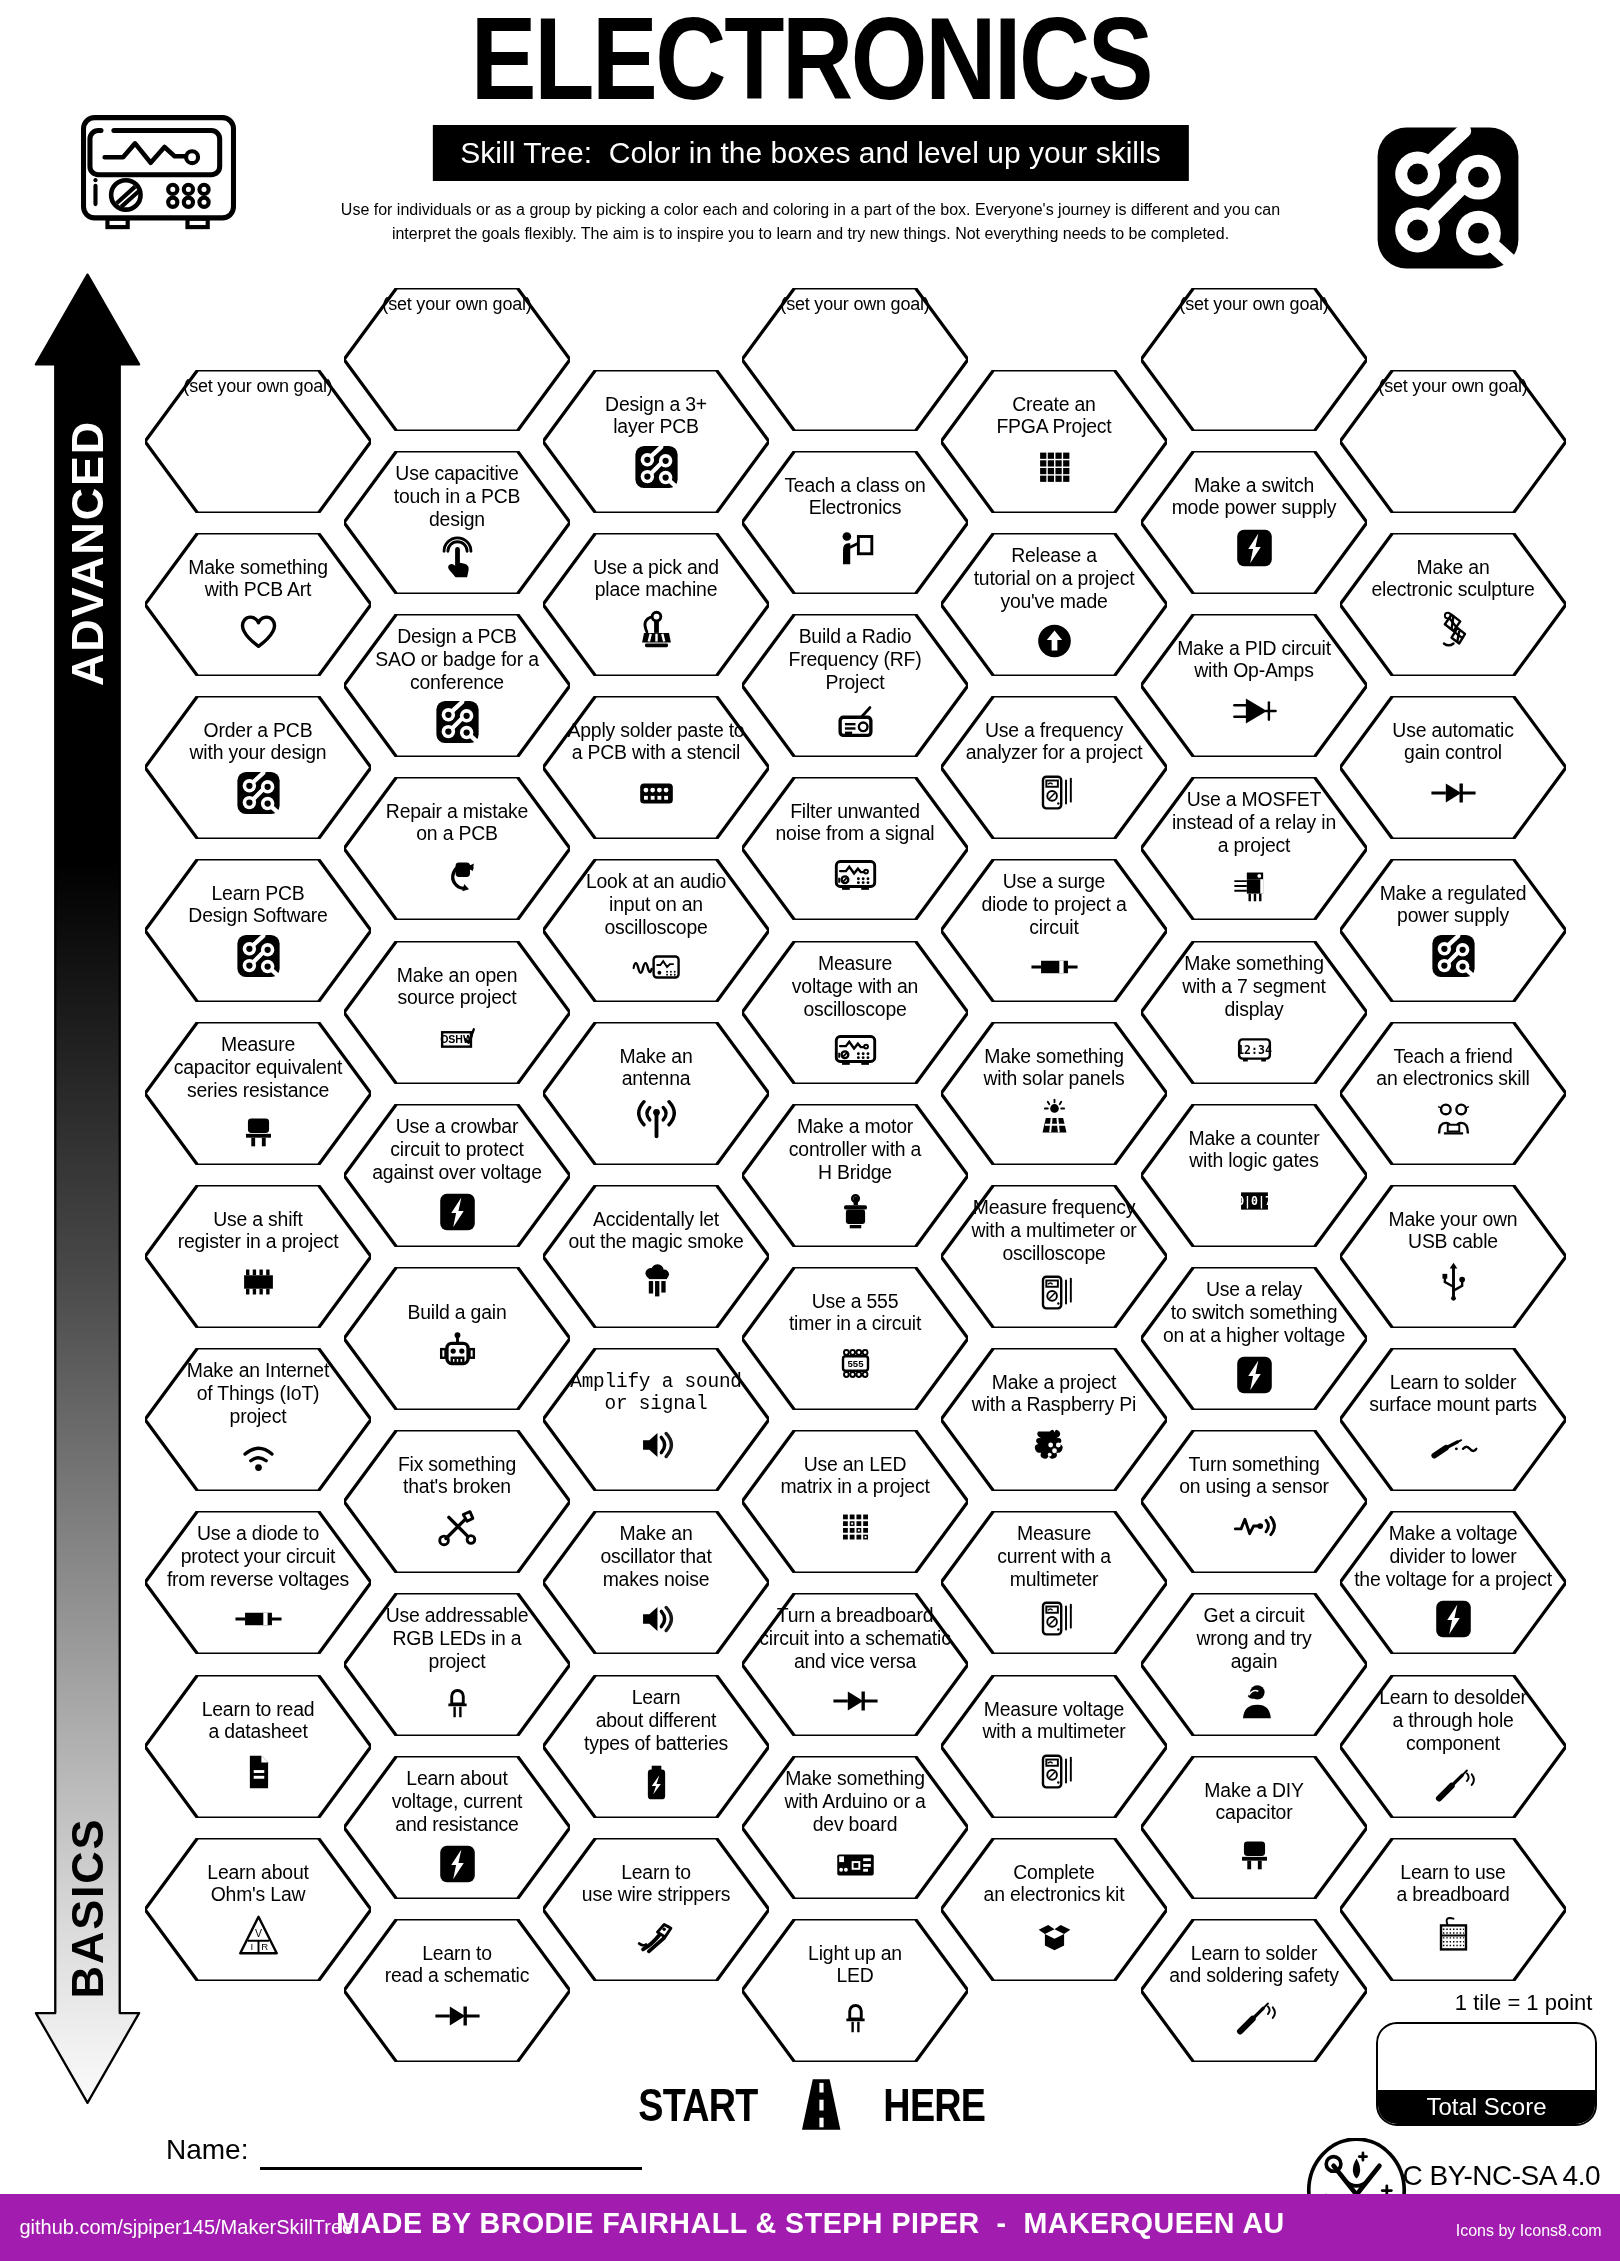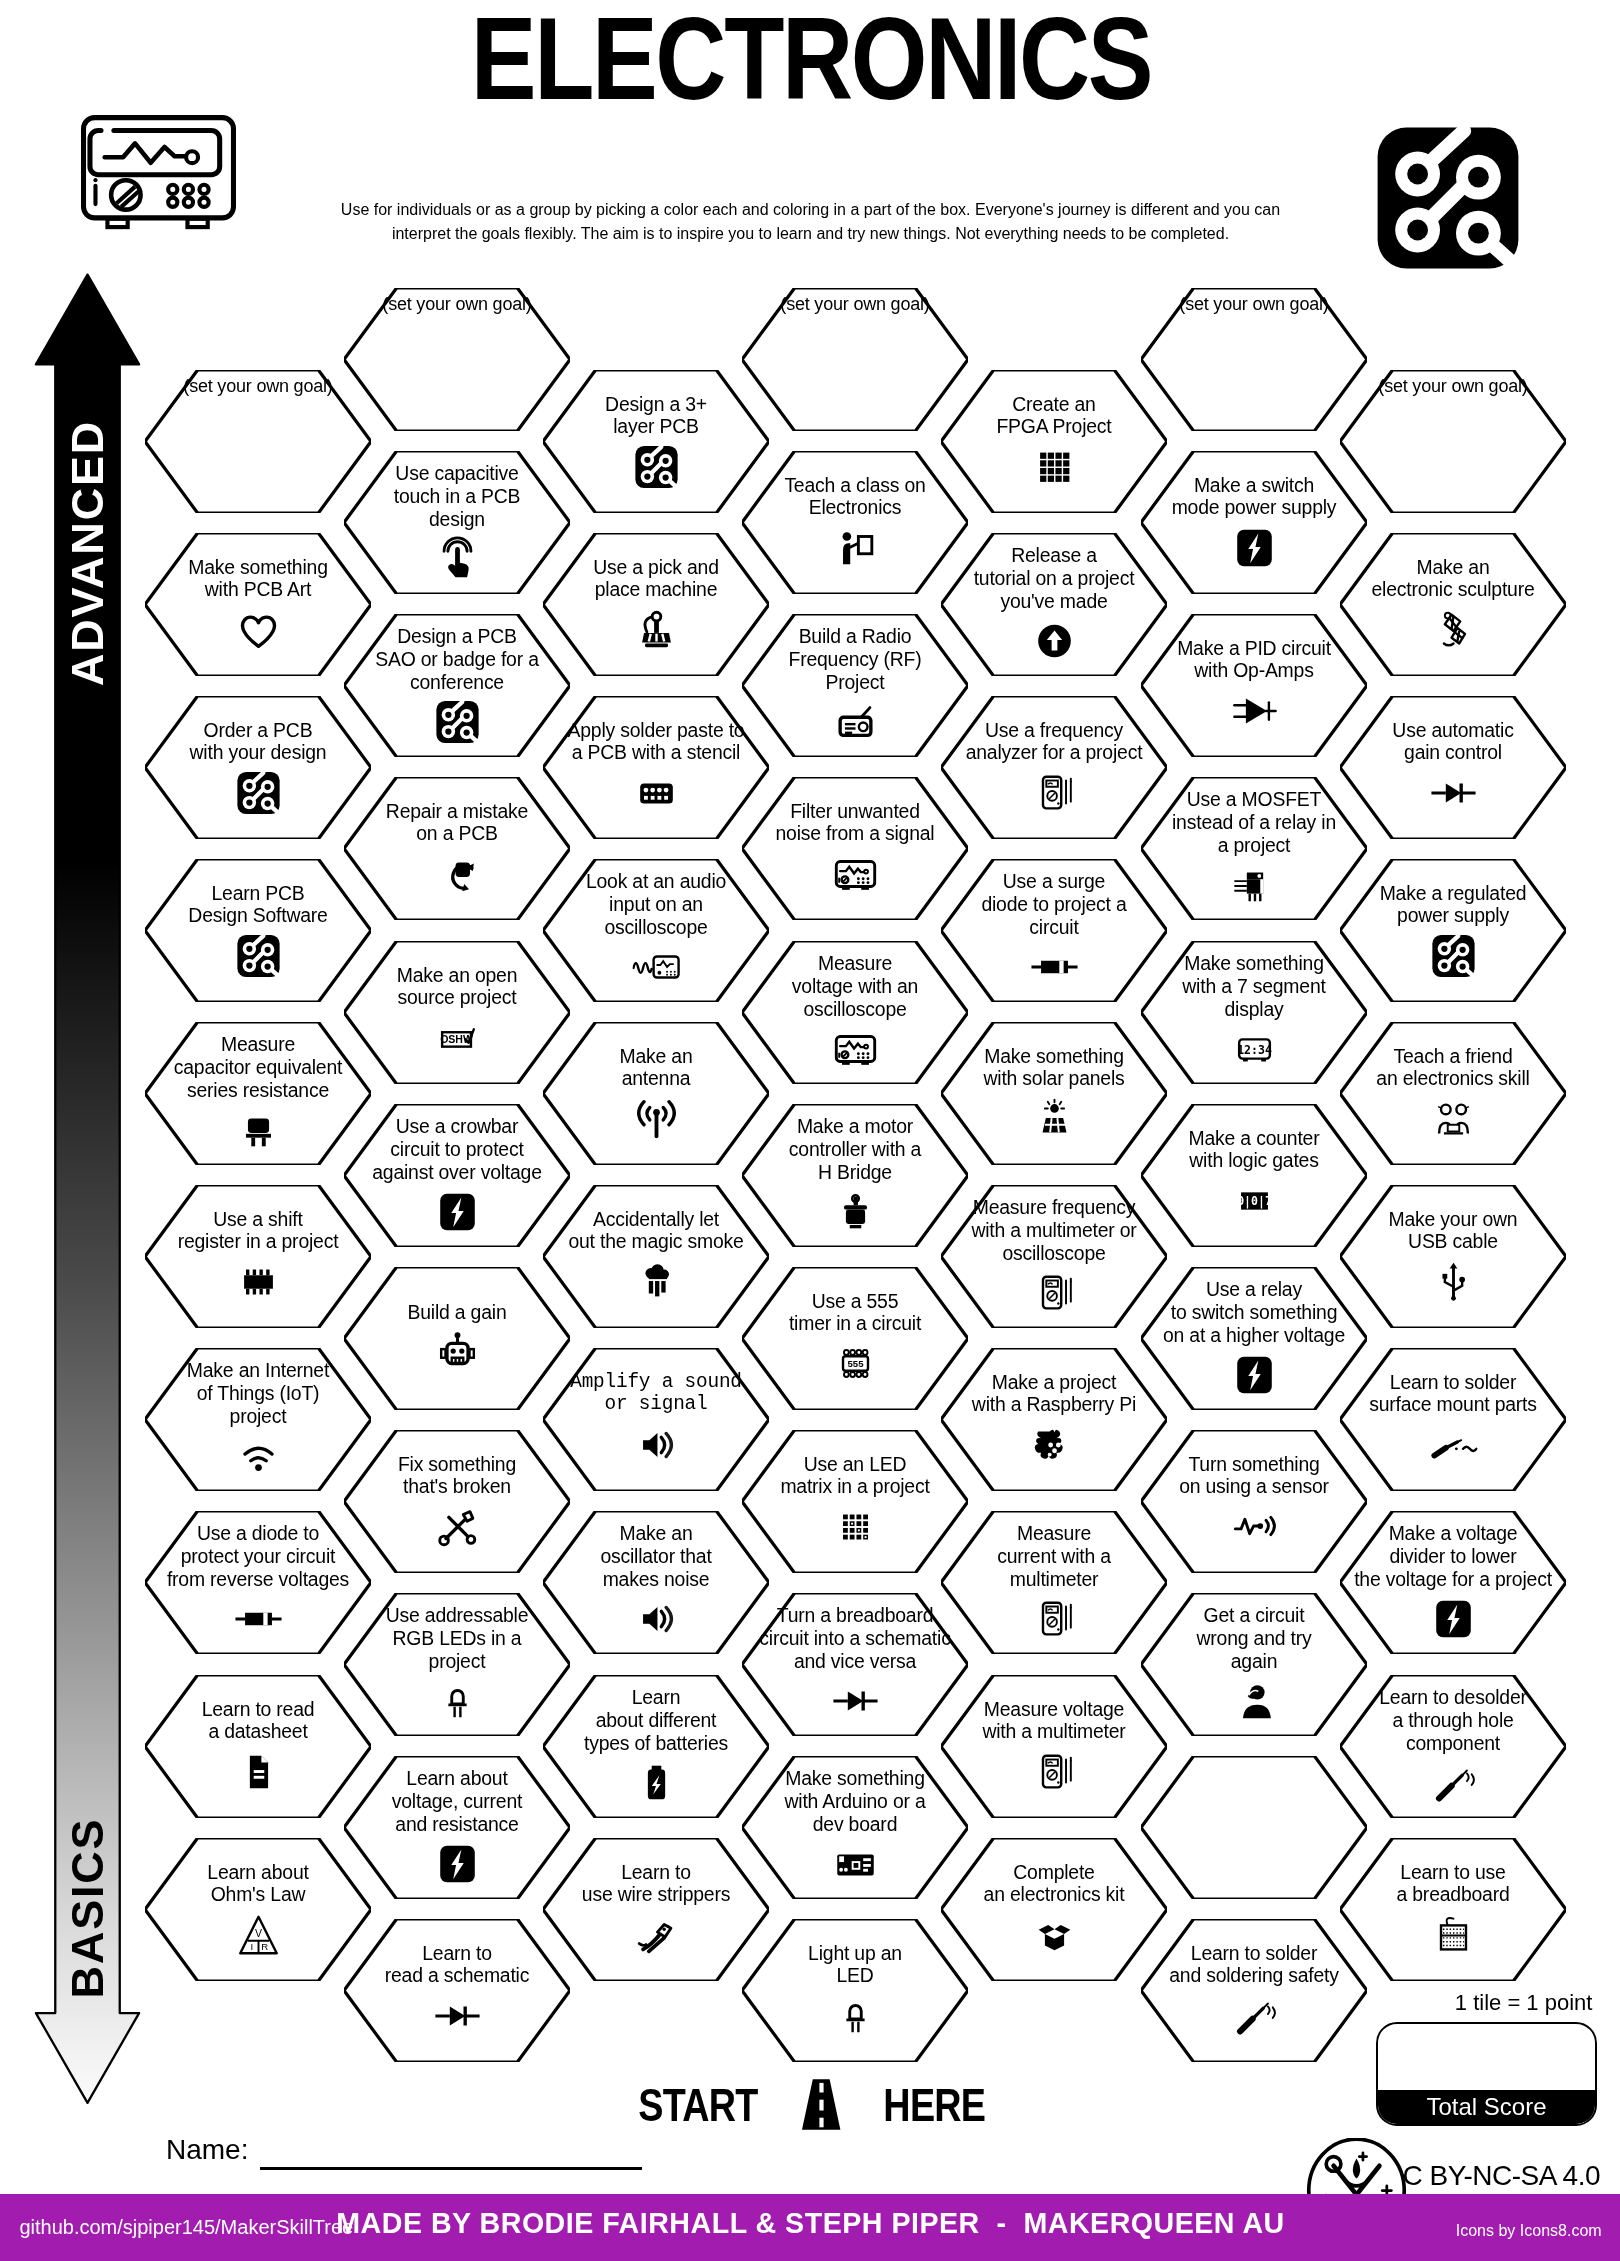--- a/index.html
+++ b/index.html
@@ -535,20 +535,21 @@
           <rect x="47" y="42" width="7" height="18"></rect>
           <rect x="47" y="72" width="7" height="16"></rect>
         </g>
 </symbol>
 </defs>
 </svg>
 
 <div class="page">
 
   <div class="title">ELECTRONICS</div>
+  <div class="subtitle-bar">Skill Tree:  Color in the boxes and level up your skills</div>
   <div class="description">Use for individuals or as a group by picking a color each and coloring in a part of the box.  Everyone's journey is different and you can
 interpret the goals flexibly.  The aim is to inspire you to learn and try new things. Not everything needs to be completed.</div>
 
   <svg class="corner-icon" style="left:78px;top:112px" width="161" height="129" viewBox="0 0 350 280">
     <rect x="12" y="12" width="326" height="218" rx="24" fill="#fff" stroke="#000" stroke-width="11"></rect>
     <path d="M50,40 h-6 a18,18 0 0 0 -18,18 v60 a18,18 0 0 0 18,18 h246 a18,18 0 0 0 18,-18 v-60 a18,18 0 0 0 -18,-18 h-212" fill="none" stroke="#000" stroke-width="11" stroke-linecap="round"></path>
     <path d="M58,98 h40 l26,-30 34,42 30,-34 22,20 h28" fill="none" stroke="#000" stroke-width="10" stroke-linecap="round" stroke-linejoin="round"></path>
     <circle cx="248" cy="98" r="13" fill="#fff" stroke="#000" stroke-width="9"></circle>
     <line x1="38" y1="160" x2="38" y2="200" stroke="#000" stroke-width="9" stroke-linecap="round"></line>
     <circle cx="38" cy="148" r="4.5" fill="#000"></circle>
@@ -1324,20 +1325,27 @@
 again</div>
           <svg class="hex-icon" viewBox="0 0 100 100">
             <use href="#i-facepalm"></use>
           </svg>
         </div>
       </div>
       <div class="hex" style="left: 1141px; top: 1756px;">
         <svg class="hex-bg" width="226" height="143" viewBox="0 0 490 310">
           <polygon points="0,155 114,0 376,0 490,155 376,310 114,310"></polygon>
         </svg>
+        <div class="hex-content">
+          <div class="hex-label">Make a DIY
+capacitor</div>
+          <svg class="hex-icon" viewBox="0 0 100 100">
+            <use href="#i-capacitor"></use>
+          </svg>
+        </div>
       </div>
       <div class="hex" style="left: 1141px; top: 1919px;">
         <svg class="hex-bg" width="226" height="143" viewBox="0 0 490 310">
           <polygon points="0,155 114,0 376,0 490,155 376,310 114,310"></polygon>
         </svg>
         <div class="hex-content">
           <div class="hex-label">Learn to solder
 and soldering safety</div>
           <svg class="hex-icon" viewBox="0 0 100 100">
             <use href="#i-soldering-iron"></use>

